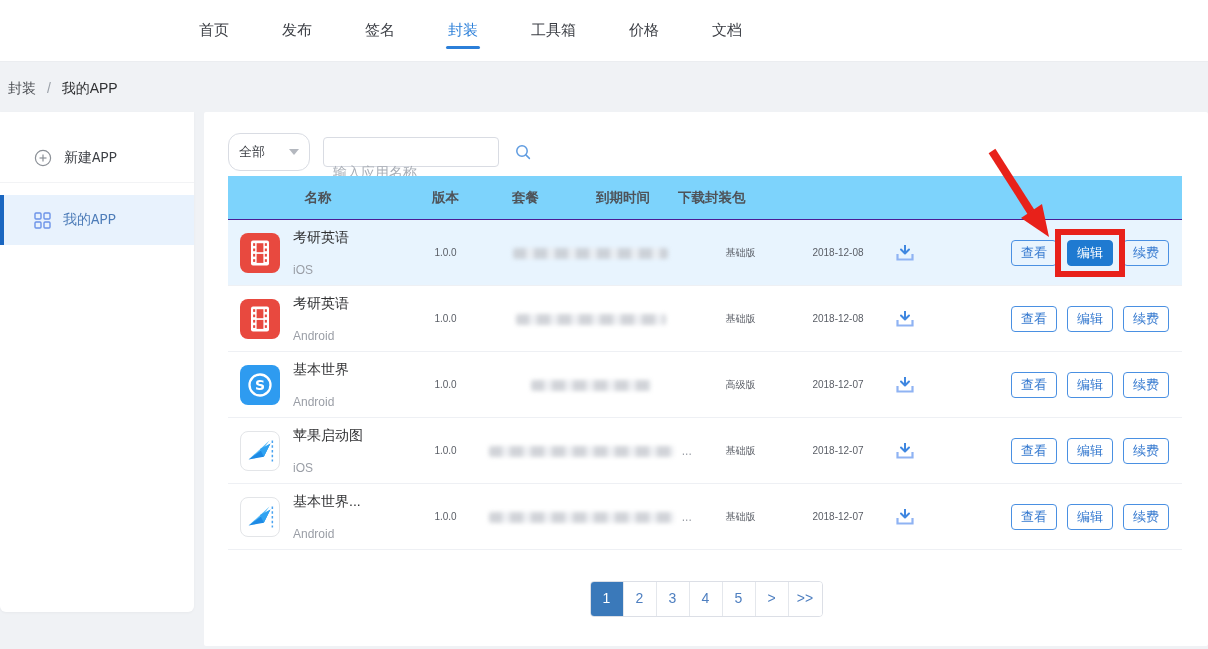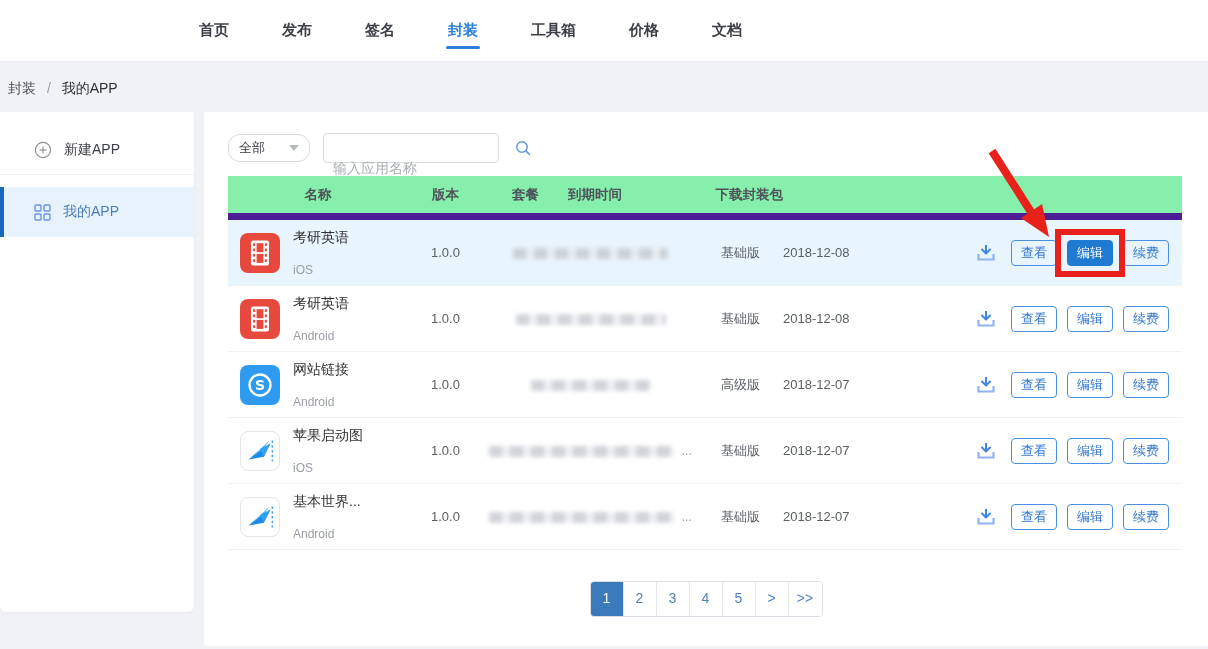--- a/index.html
+++ b/index.html
@@ -28,80 +28,80 @@
   
   .breadcrumb { position:absolute; top:80px; left:8px; font-size:14px; }
   .crumb { color:#4a4d52; cursor:pointer; }
   .crumb-sep { color:#9aa0a8; margin:0 7px; }
   .crumb-current { color:#303133; }
   
   .sidebar {
     position:absolute; left:0; top:112px; width:194px; height:500px;
     background:#fff; border-radius:0 0 6px 6px; box-shadow:0 1px 3px rgba(0,0,0,.04);
   }
-  .side-group { padding-top:13px; }
+  .side-group { padding-top:21px;font-family:Liberation Mono, monospace; }
   .side-item {
     height:50px; display:flex; align-items:center; padding-left:34px;
     font-size:14px; color:#3c3f45; cursor:pointer; position:relative;
   }
   .side-item .s-icon { margin-right:12px; display:inline-flex; }
   .side-item.first { border-bottom:1px solid #f2f3f5; }
   .side-item.second { margin-top:12px; }
   .side-item.active { background:#e8f2fd; color:#4d7cb8; }
   .side-item.active::before {
     content:""; position:absolute; left:0; top:0; bottom:0; width:4px; background:#1a66c0;
   }
   
   .main {
     position:absolute; left:204px; top:112px; width:1004px; height:534px;
     background:#fff; border-radius:2px;
   }
   .filter-bar { position:absolute; top:21px; left:24px; display:flex; align-items:center; }
   .select {
-    width:82px; height:28px; border:1px solid #d9dce3; border-radius:12px;
+    width:82px; height:38px; border:1px solid #d9dce3; border-radius:12px;
     display:flex; align-items:center; justify-content:space-between;
     padding:0 10px; font-size:13px; color:#3c3f45; background:#fff; cursor:pointer;
   }
   .caret { width:0; height:0; border-left:5px solid transparent; border-right:5px solid transparent; border-top:6px solid #b4b8bf; }
   .search {
     margin-left:13px; width:176px; height:30px; border:1px solid #d9dce3; border-radius:4px;
     display:flex; align-items:center; padding:0 9px; background:#fff;
   }
   .search input { border:none; outline:none; flex:1; font-size:14px; color:#333; font-family:inherit; background:transparent;margin-top:39px; }
   .search input::placeholder { color:#a8adb5; }
   
   .table { position:absolute; top:64px; left:24px; width:954px; }
   .thead {
-    display:flex; height:44px; background:#86efac; align-items:center;
-    font-size:13.5px; font-weight:bold; color:#4e5359; border-bottom:7px solid #4c1d95;
+    display:flex; height:44px; background:#7dd3fc; align-items:center;
+    font-size:13.5px; font-weight:bold; color:#4e5359; border-bottom:1px solid #4c1d95;
   }
   .col-name { width:180px; text-align:center; }
   .col-version { width:75px; text-align:center; }
   .col-link { width:215px; text-align:center; }
   .col-package { width:85px; text-align:center; }
-  .col-expiry { width:110px; }
-  .col-download { width:105px; text-align:right;font-family:Liberation Serif, serif; }
+  .col-expiry { width:110px; text-align:center; }
+  .col-download { width:105px; text-align:left;font-family:Liberation Serif, serif; }
   .col-actions { width:184px; text-align:center; }
   .trow {
     display:flex; height:66px; align-items:center;
     border-bottom:1px solid #eef0f4; background:#fff;
   }
   .trow.hl { background:#e8f4fe; }
   .name-cell { display:flex; align-items:center; padding-left:12px; text-align:left; }
   .app-icon {
     width:40px; height:40px; border-radius:8px; flex:none;
     display:flex; align-items:center; justify-content:center; overflow:hidden;
   }
   .app-icon.film { background:#e8493f; }
   .app-icon.s-circle { background:#2e9bf0; }
   .app-icon.bird { background:#fff; border:1px solid #e3e5e8; }
   .name-text { margin-left:13px; display:flex; flex-direction:column; gap:16px; }
   .app-name { font-size:14px; color:#303133; }
   .app-platform { font-size:12px; color:#9a9ea6; }
-  .ver, .pkg, .exp { font-size:13px; color:#5a5e66; }
+  .ver, .pkg, .exp { font-size:10px; color:#5a5e66; }
   .mask-bar {
     display:inline-block; height:11px; border-radius:3px; vertical-align:middle;
     background:repeating-linear-gradient(90deg,#c6c9cf 0 13px,#e9ebef 13px 21px);
     filter:blur(2px); opacity:.8;
   }
   .mask-ellipsis { color:#9a9ea6; font-size:12px; margin-left:3px; vertical-align:middle; }
   .dl-btn { display:inline-flex; cursor:pointer; vertical-align:middle; }
   .actions-cell { display:flex; justify-content:center; align-items:center; gap:10px; }
   .abtn {
     min-width:46px; height:26px; border:1px solid #4a90e2; border-radius:4px;
@@ -124,21 +124,21 @@
   }
   .page-cell.active { background:#3a79ba; color:#fff; }
   .page-cell.last { border-right:none; }
   
   .annot { position:absolute; left:0; top:0; width:1208px; height:649px; pointer-events:none; z-index:40; }
 </style>
 </head>
 <body>
 
 <div class="topnav">
-  <div style="display:flex;font-weight:bold;">
+  <div style="display:flex;">
       <div class="nav-item">
         <span>首页</span>
       </div>
       <div class="nav-item">
         <span>发布</span>
       </div>
       <div class="nav-item">
         <span>签名</span>
       </div>
       <div class="nav-item active">
@@ -315,21 +315,21 @@
   </div>
         <div class="trow">
     <div class="col-name name-cell">
       <div class="app-icon s-circle">
               <svg width="40" height="40" viewBox="0 0 40 40">
                 <circle cx="20" cy="20" r="10.5" fill="none" stroke="#fff" stroke-width="2.3"></circle>
                 <text x="20" y="25" text-anchor="middle" font-size="14" font-weight="bold" fill="#fff" font-family="DejaVu Sans, sans-serif">S</text>
               </svg>
             </div>
       <div class="name-text">
-        <span class="app-name">网站链接</span>
+        <span class="app-name">基本世界</span>
         <span class="app-platform">Android</span>
       </div>
     </div>
     <div class="col-version ver">1.0.0</div>
     <div class="col-link">
       <span class="mask-bar" style="width: 120px;"></span>
       
     </div>
     <div class="col-package pkg">高级版</div>
     <div class="col-expiry exp">2018-12-07</div>

